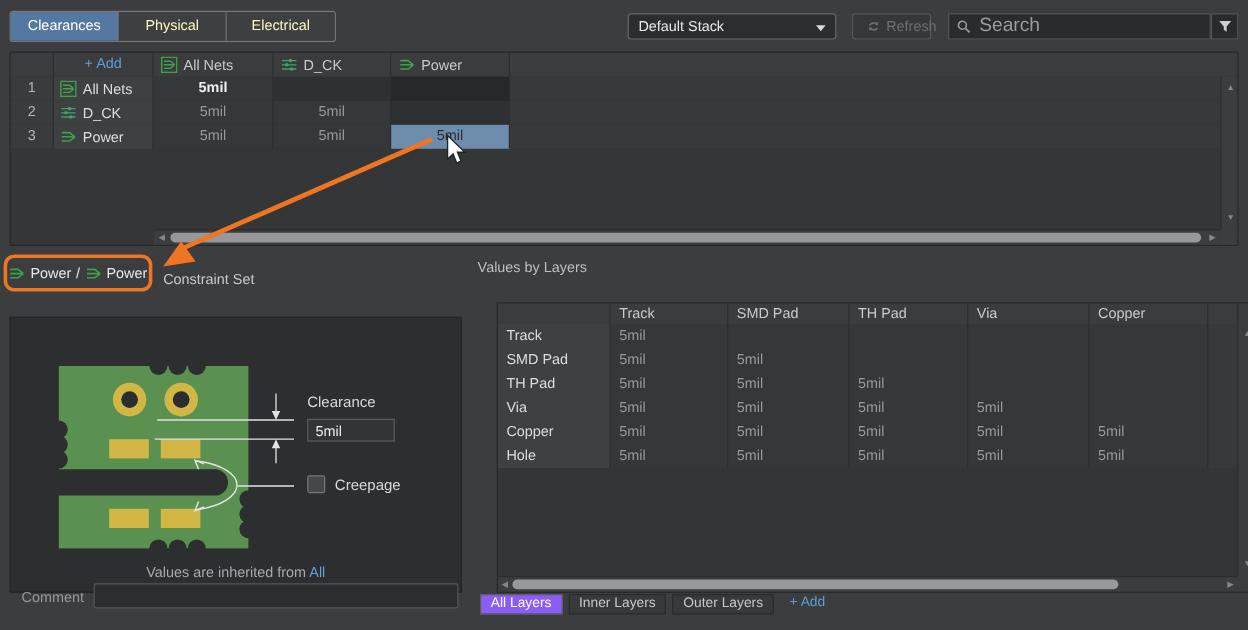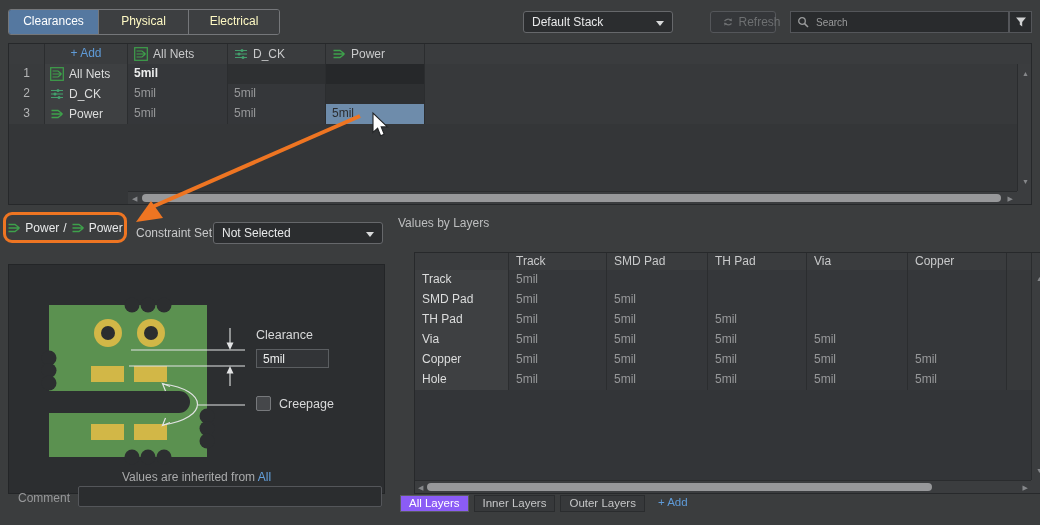--- a/index.html
+++ b/index.html
@@ -12,38 +12,38 @@
   .ttab{width:90px;height:24px;line-height:23px;text-align:center;background:#3d3f41;color:#fef9c3;
         border-right:1px solid #75777a;cursor:default;}
   .ttab:last-child{border-right:none;}
   .ttab.sel{background:#5578a0;color:#ffffff;}
 
   
   .dd{position:absolute;height:22px;background:#2b2d2f;border:1px solid #66686b;border-radius:3px;
       color:#e8e9ea;line-height:20px;padding:0 8px;}
   .dd .chev{position:absolute;right:8px;top:9px;width:0;height:0;border-left:4px solid transparent;
       border-right:4px solid transparent;border-top:5px solid #d8d9da;}
-  .stack-dd{left:523px;top:11px;width:150px;}
+  .stack-dd{left:523px;top:11px;width:174px;}
   .btn-refresh{position:absolute;left:710px;top:11px;width:66px;height:22px;background:#35373a;
       border:1px solid #54565a;border-radius:3px;color:#6d6f71;line-height:20px;text-align:center;
       display:flex;align-items:center;justify-content:center;gap:4px;padding-left:17px;}
   .searchbox{position:absolute;left:790px;top:11px;width:219px;height:22px;background:#292b2d;
       border:1px solid #54565a;display:flex;align-items:center;padding:0 6px;gap:5px;}
   .searchbox input{flex:1;background:transparent;border:none;outline:none;color:#c9cacb;
-      font-family:inherit;font-size:10px;}
+      font-family:inherit;font-size:16px;}
   .searchbox input::placeholder{color:#9a9b9c;}
   .filterbtn{position:absolute;left:1009px;top:11px;width:23px;height:22px;background:#292b2d;
       border:1px solid #54565a;display:flex;align-items:center;justify-content:center;}
 
   
   .matrix{position:absolute;left:8px;top:43px;width:1024px;height:162px;background:#343638;
       border:1px solid #26282a;}
   .mrow{display:flex;height:20px;border-bottom:1px solid #2b2d2f;}
   .mc{height:20px;line-height:19px;border-right:1px solid #2b2d2f;background:#35373a;color:#97989a;
-      padding:0 6px;white-space:nowrap;overflow:hidden;}
+      padding:0 6px;white-space:nowrap;overflow:hidden;text-align:center;}
   .mhead .mc{background:#3a3c3e;color:#c9cacb;}
   .w-num{width:36px;text-align:center;background:#393b3d;color:#b4b5b6;padding:0;}
   .w-name{width:83px;background:#3e4042;color:#dcdddd;display:flex;align-items:center;gap:5px;padding:0 5px;}
   .mhead .w-name{background:#3a3c3e;display:block;text-align:center;color:#5f9bd8;}
   .w-c1{width:100px;}.w-c2{width:98px;}.w-c3{width:99px;}
   .w-fill{flex:1;border-right:none;background:#37393b;}
   .hcell{display:flex;align-items:center;gap:5px;color:#dcdddd;}
   .dk{background:#2e3032;}
   .dk2{background:#26282a;}
   .bright{color:#eceded;font-weight:bold;}
@@ -232,24 +232,20 @@
       <path d="M1.5,3.5 H8 L12.5,7 M1.5,7 H12.5 M1.5,10.5 H8 L12.5,7" stroke="#3ea14b" stroke-width="1.3" fill="none"></path>
     </svg>
     <span>Power</span>
     <span>/</span>
     <svg class="icon" width="14" height="14" viewBox="0 0 14 14">
       <path d="M1.5,3.5 H8 L12.5,7 M1.5,7 H12.5 M1.5,10.5 H8 L12.5,7" stroke="#3ea14b" stroke-width="1.3" fill="none"></path>
     </svg>
     <span>Power</span>
   </div>
   <div class="cs-label">Constraint Set</div>
-  <div class="dd cs-dd">
-    <span>Not Selected</span>
-    <span class="chev"></span>
-  </div>
   <div class="vbl-title">Values by Layers</div>
 
   <div class="preview">
     <svg width="375" height="228" viewBox="0 0 375 228" style="position:absolute;left:0;top:0;">
       <rect x="40" y="40" width="158" height="152" fill="#5b9150"></rect>
       <g fill="#2c2e30">
         <circle cx="123" cy="40" r="7.5"></circle>
           <circle cx="139" cy="40" r="7.5"></circle>
           <circle cx="155" cy="40" r="7.5"></circle>
         <circle cx="40" cy="93" r="7.5"></circle>

